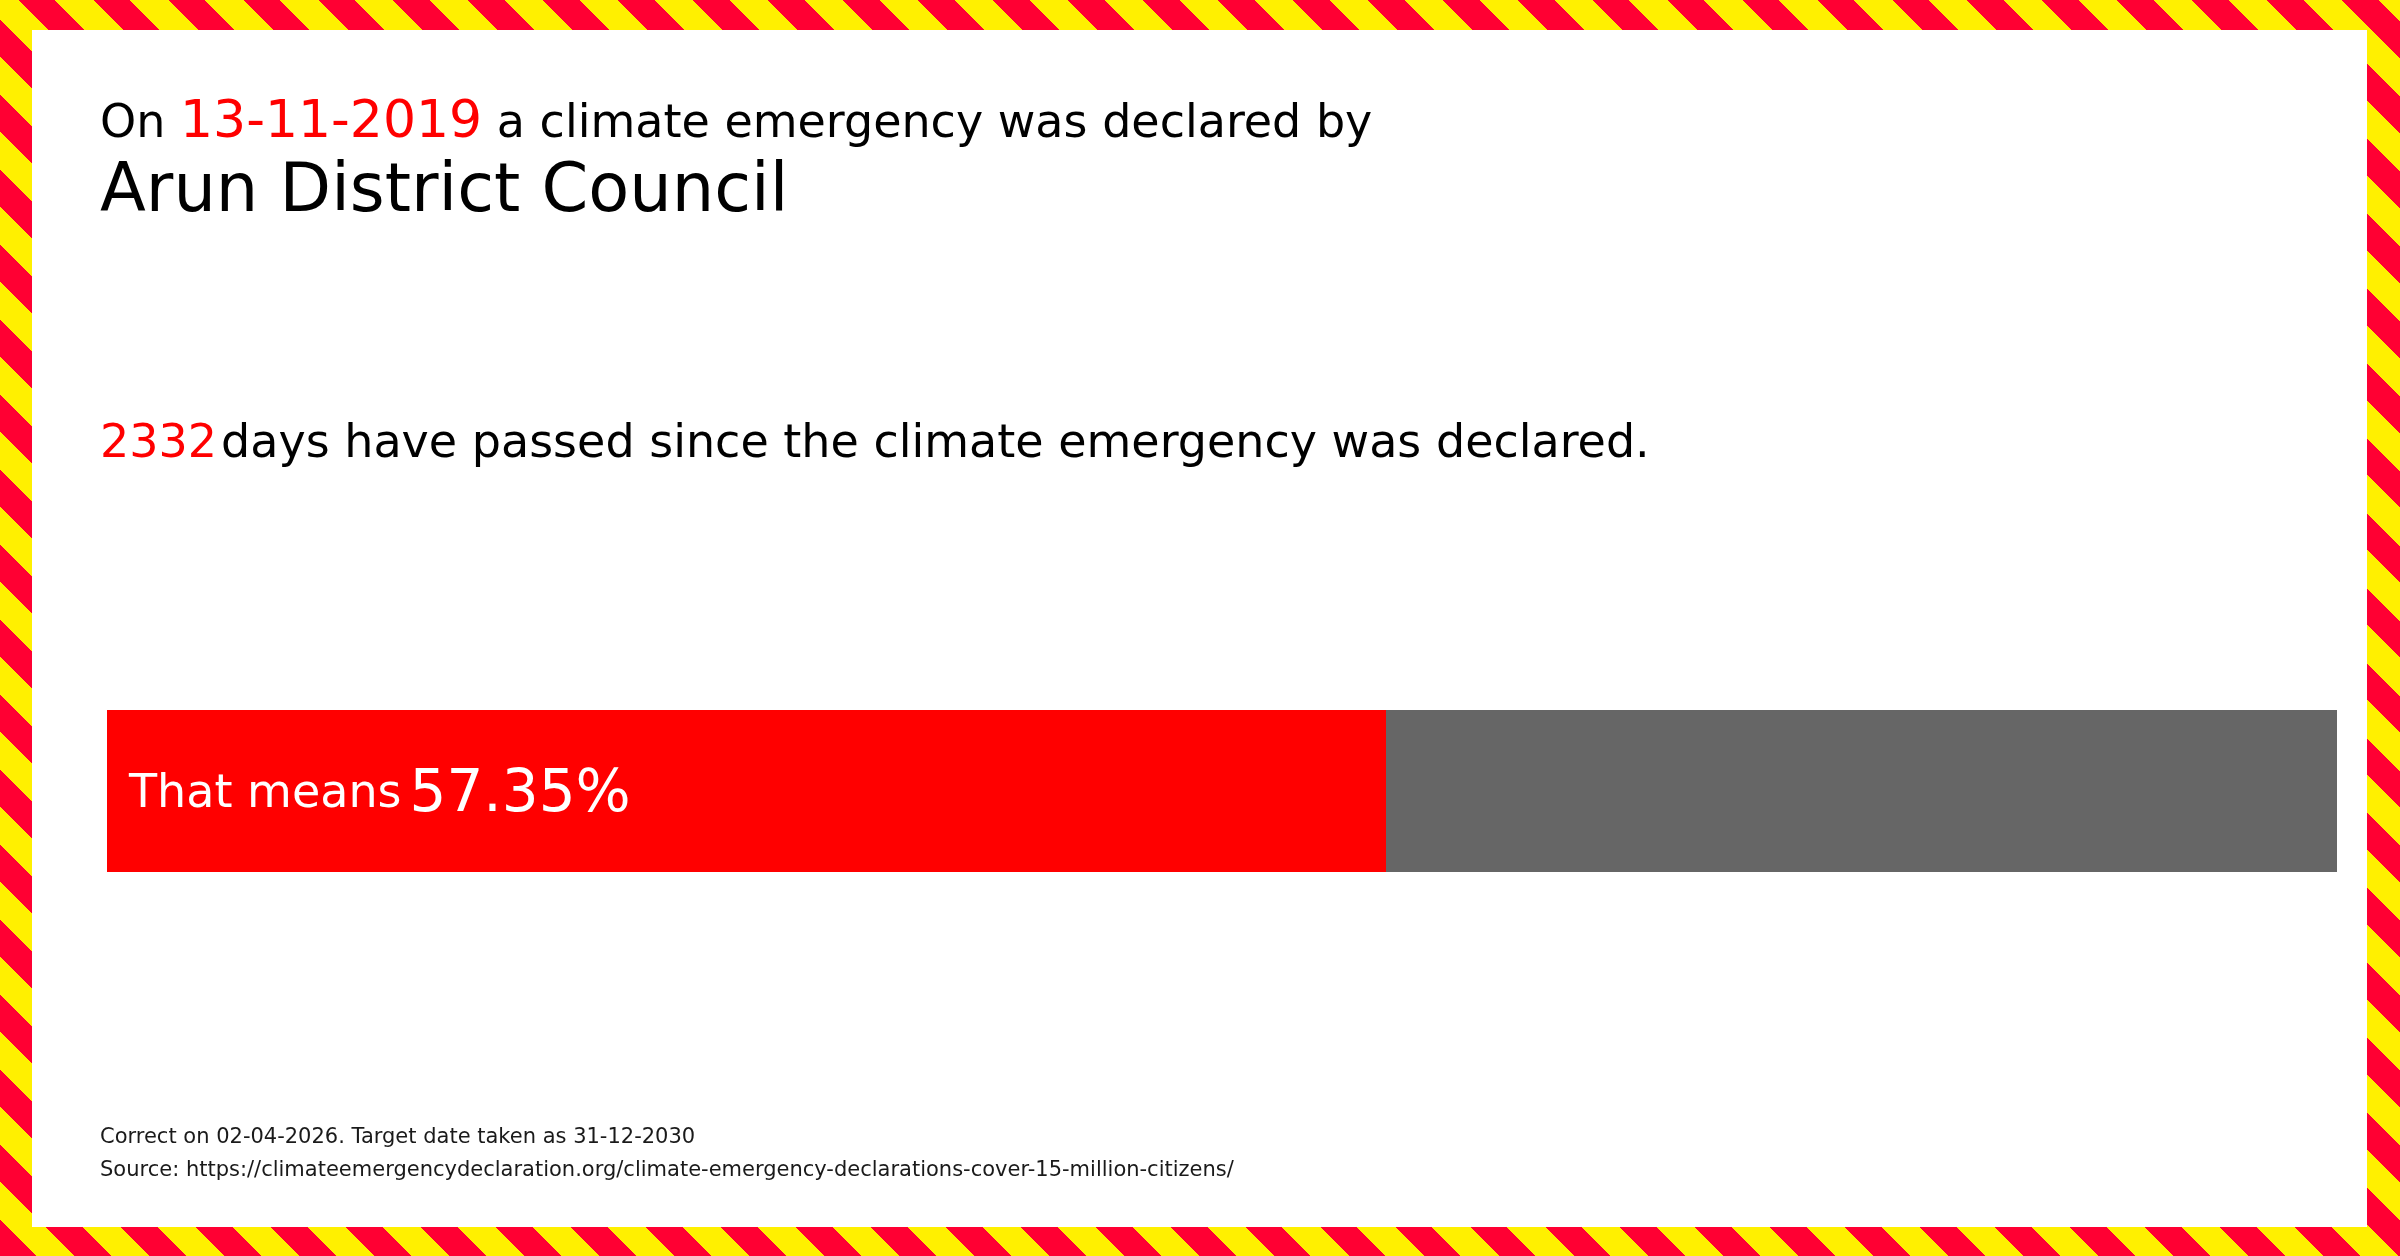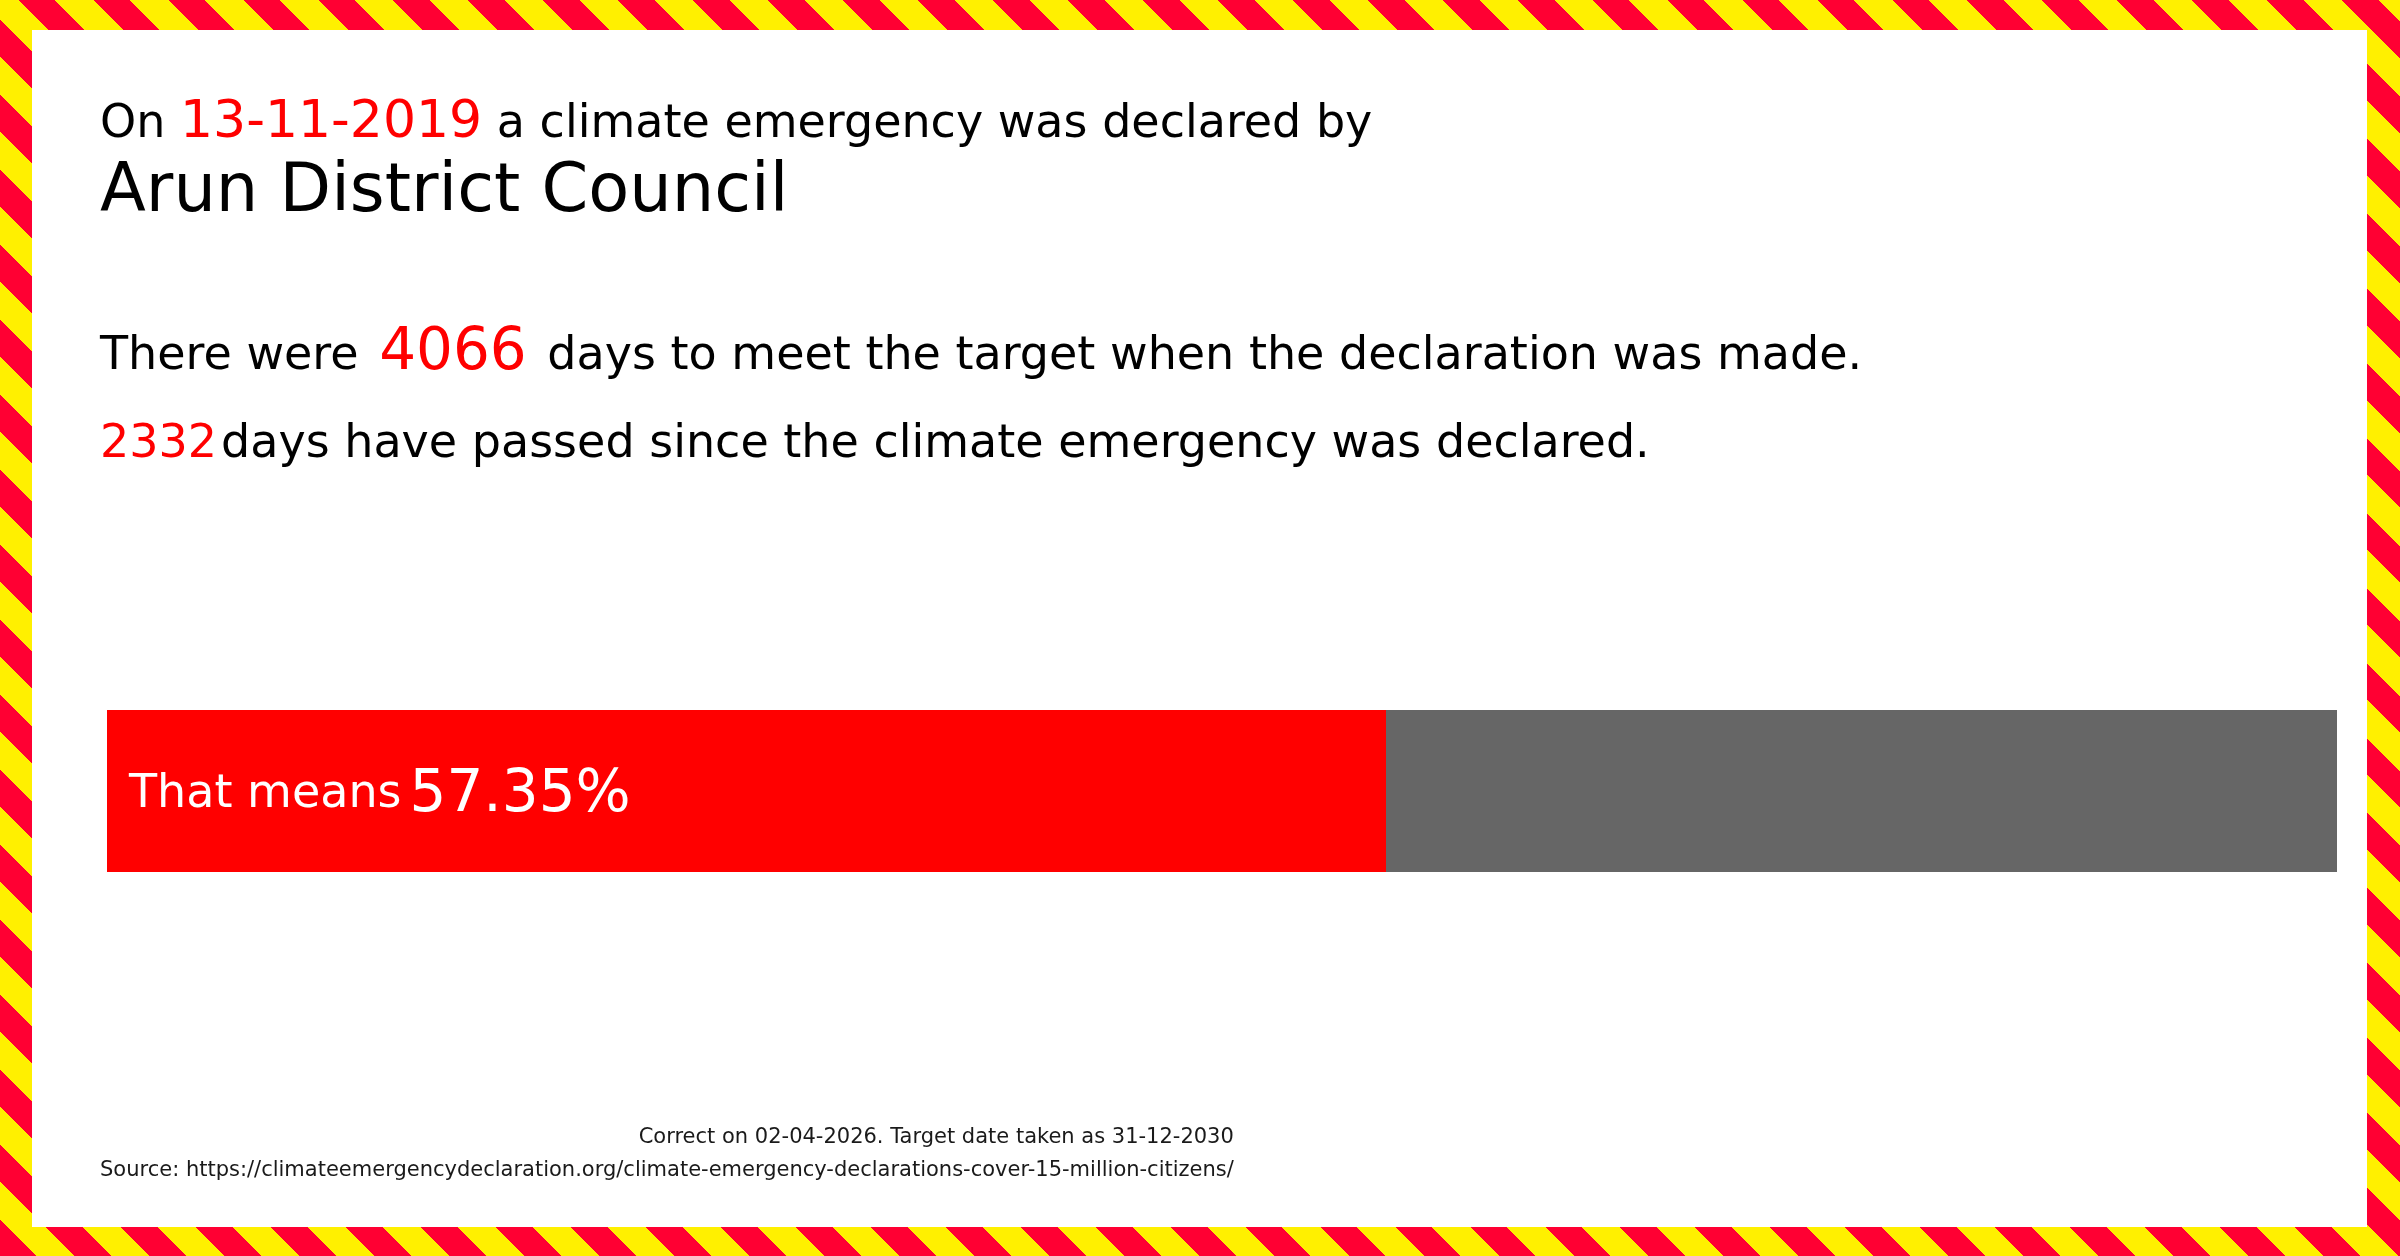--- a/index.html
+++ b/index.html
@@ -41,21 +41,20 @@
     overflow: hidden;
   }
 
   
   .content {
     position: absolute;
     left: 68px;
     top: 0;
     right: 36px;
     bottom: 0;
-    text-align: right;
   }
 
   .line {
     white-space: nowrap;
     color: #000000;
     font-weight: 400;
     line-height: 1.0;
   }
 
   .hl {
@@ -179,23 +178,20 @@
   <div class="card-surface">
     <div class="content">
 
       <div class="line line-declared">
         <span>On </span><span class="hl">13-11-2019</span><span> a climate emergency was declared by</span>
       </div>
 
       <div class="line line-council">Arun District Council</div>
 
 
-      <div class="line line-had-days">
-        <span>There were </span><span class="hl">4066</span><span> days to meet the target when the declaration was made.</span>
-      </div>
 
       <div class="line line-passed">
         <span class="hl">2332</span><span>days have passed since the climate emergency was declared.</span>
       </div>
 
       <div class="progress-wrap">
         <div class="progress-track"></div>
         <div class="progress-fill" id="progress-fill" style="width: 57.35%;"></div>
         <div class="progress-label">
           <span>That means </span>

